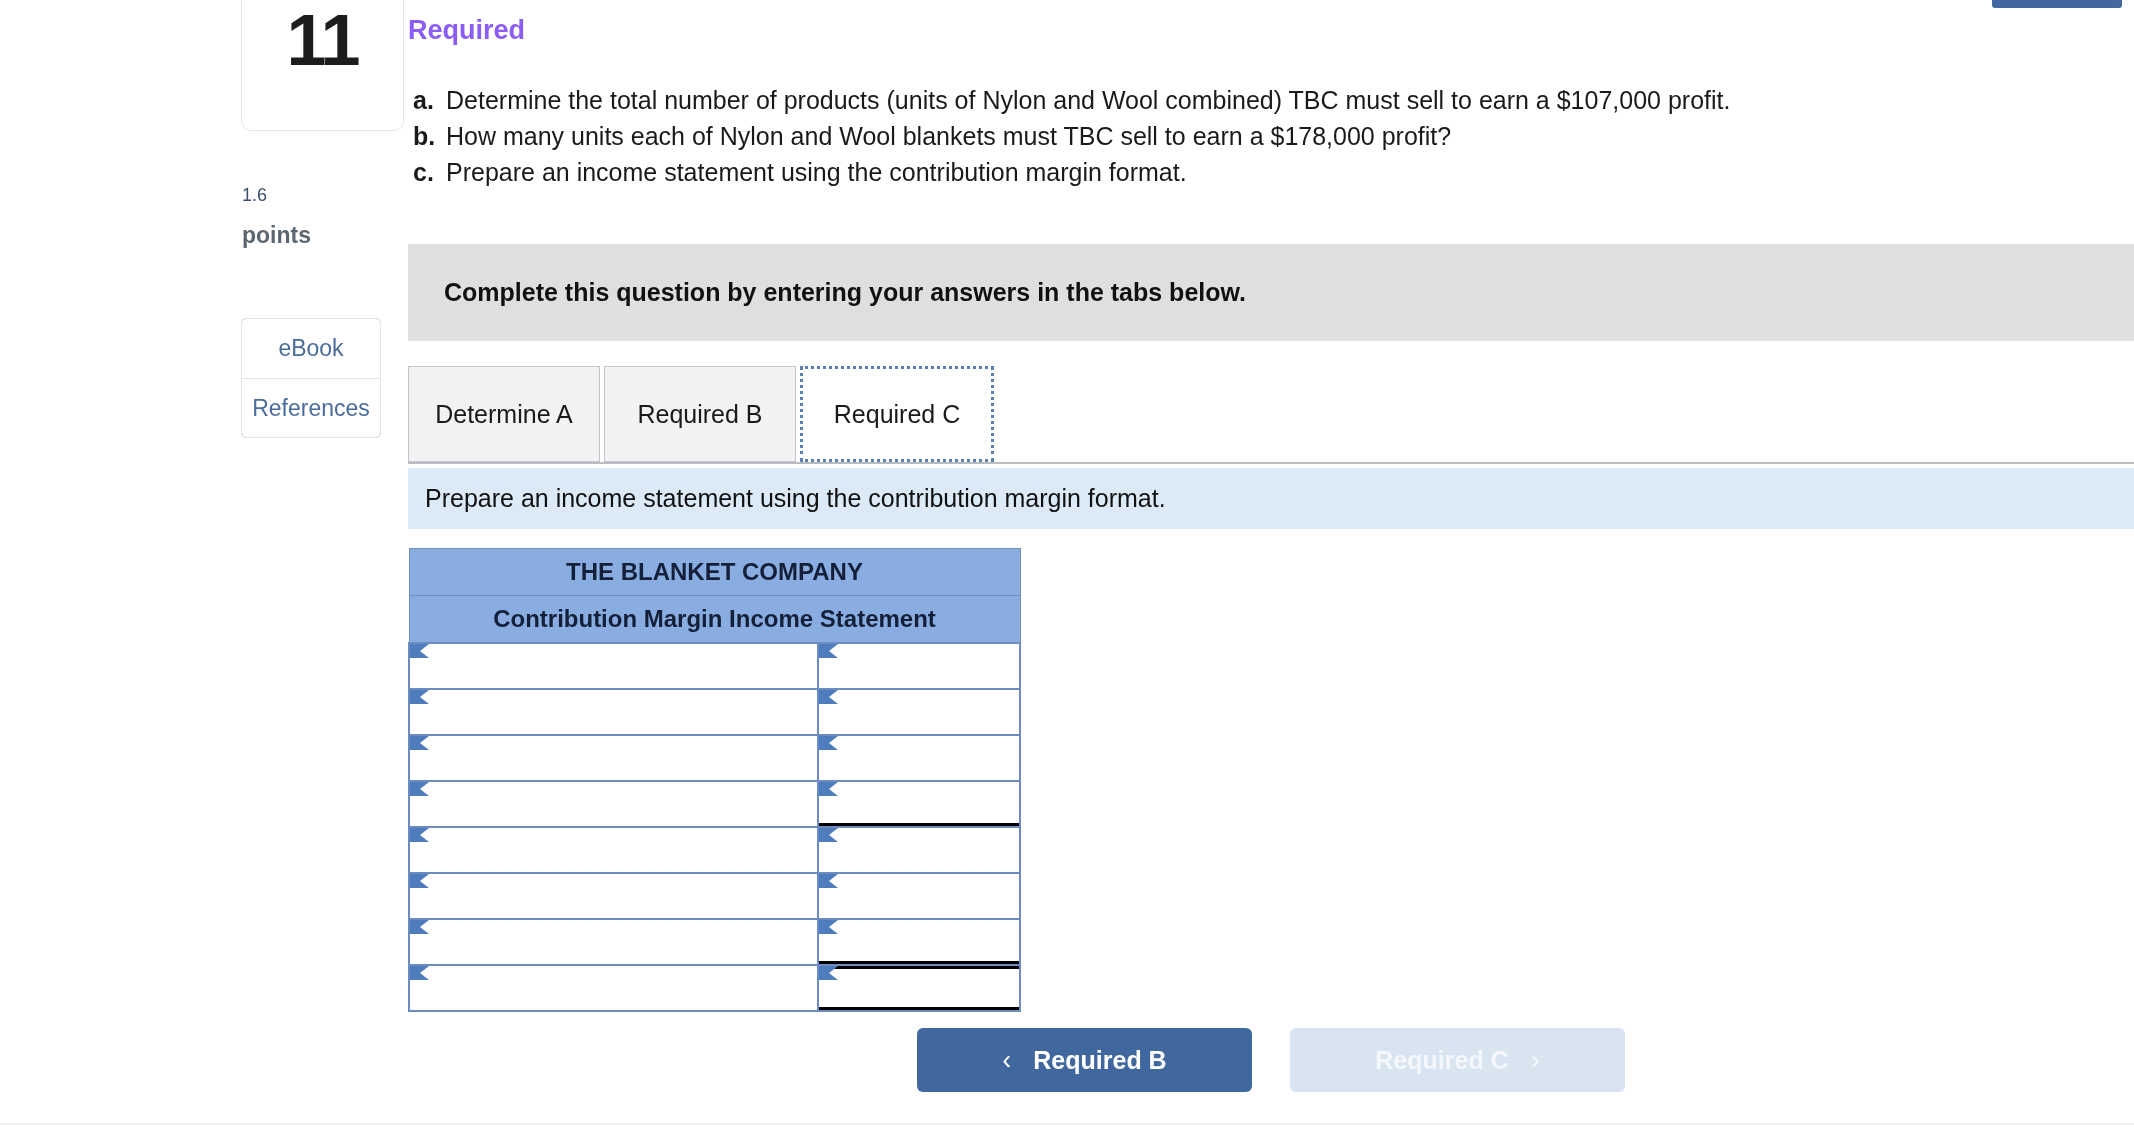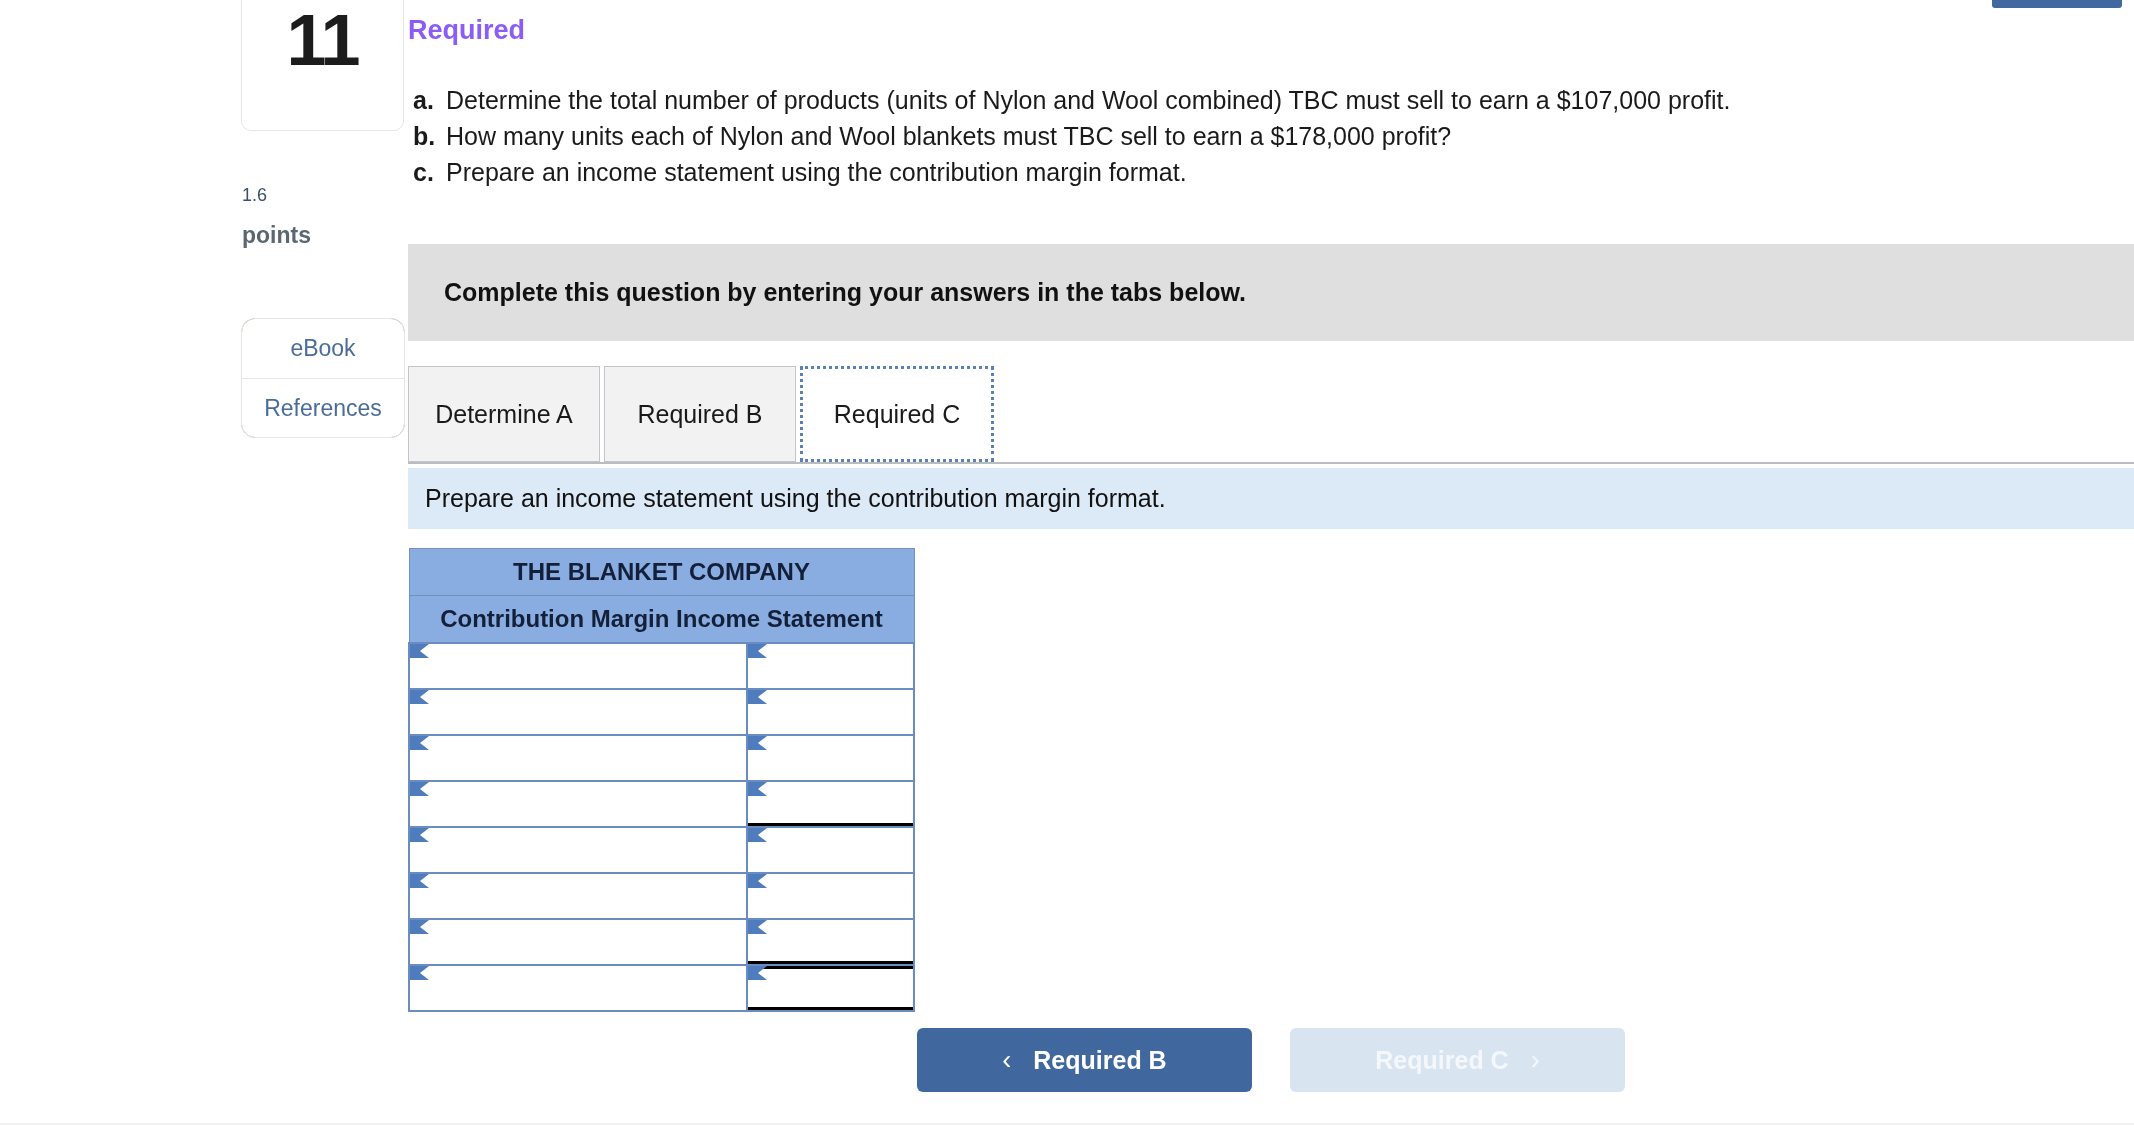--- a/index.html
+++ b/index.html
@@ -44,23 +44,23 @@
   .points-val{
     position:absolute; left:187px; top:185px;
     font-size:18px; color:#3a4f6c; font-weight:400;
   }
   .points-lbl{
     position:absolute; left:187px; top:222px;
     font-size:23px; color:#5c6670; font-weight:700;
   }
   .side-btns{
     position:absolute; left:186px; top:318px;
-    width:164px;
+    width:140px;
     border:1px solid #e3e5e8;
-    border-radius:14px;
+    border-radius:5px;
     background:#4d7c0f;
     overflow:hidden;
   }
   .side-btn{
     height:59px;
     display:flex; align-items:center; justify-content:center;
     font-size:23px;
     color:#4a6c9b;
     cursor:pointer;
     background:#fff;
@@ -142,21 +142,21 @@
     background:#dce9f7;
     display:flex; align-items:center;
   }
   .blue-strip-text{
     font-size:25px; color:#111; padding-left:17px;
   }
 
   
   .sheet{
     position:absolute; left:0px; top:548px;
-    width:507px;
+    width:613px;
     border-collapse:collapse;
   }
   .sheet td{ padding:0; }
   .hdr{
     background:#89ade0;
     border:1px solid #7390bd;
     text-align:center;
     font-weight:700;
     color:#14203a;
     height:47px;

